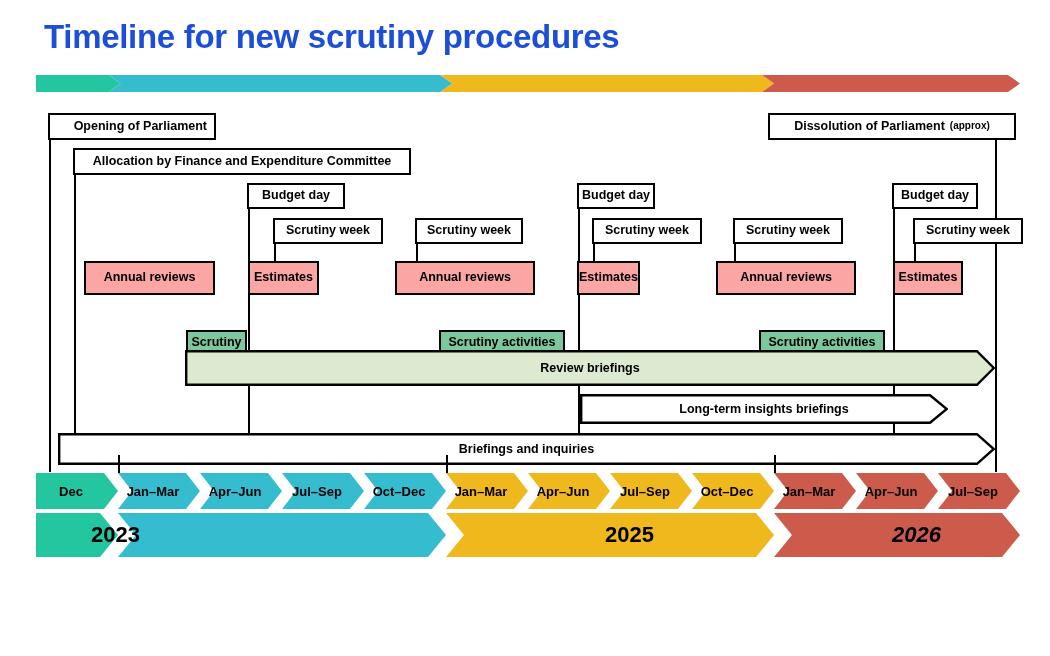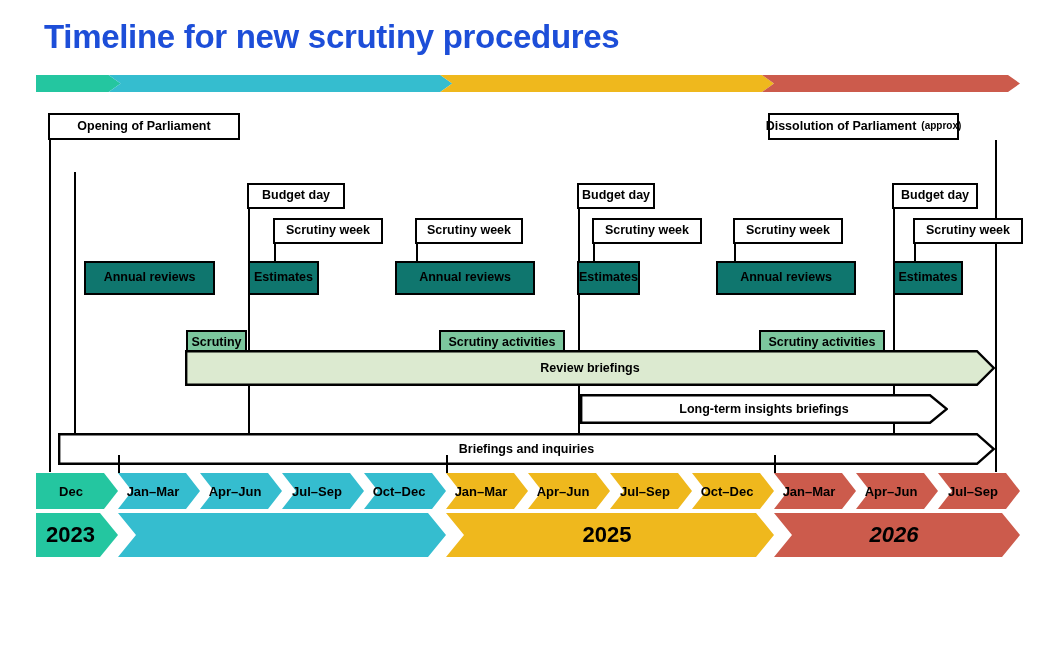--- a/index.html
+++ b/index.html
@@ -69,21 +69,21 @@
     justify-content: center;
     font-size: 12.5px;
     font-weight: bold;
     line-height: 1.05;
     text-align: center;
     padding: 0 7px;
     white-space: nowrap;
     color: #000;
   }
   .lbox.wrap { white-space: normal; margin-top: 26px; }
-  .lbox.green-light { background: #0f766e; }
+  .lbox.green-light { background: #fca5a5; }
   .lbox.green-dark  { background: #7cc79e; }
   .lbox .sub {
     font-size: 10px;
     font-weight: bold;
     margin-left: 5px;
   }
 
   
   .abar {
     position: absolute;
@@ -132,20 +132,21 @@
   }
   .qstrip .chev .chev-label {
     font-size: 13px;
     font-weight: bold;
     padding-right: 12px;
   }
   .ystrip .chev .chev-label {
     font-size: 22px;
     font-weight: bold;
     padding-right: 16px;
+    margin-left: 45px;
   }
   .chev svg { position: absolute; left: 0; top: 0; width: 100%; height: 100%; }
 </style>
 </head>
 <body>
 
 <div id="stage">
 
   <div class="title">Timeline for new scrutiny procedures</div>
 
@@ -155,26 +156,29 @@
         <path d="M 72.624 0 L 404.23199999999997 0 L 416.23199999999997 8.5 L 404.23199999999997 17 L 72.624 17 L 84.624 8.5 Z" fill="#35bdcf"></path>
         <path d="M 404.23199999999997 0 L 726 0 L 738 8.5 L 726 17 L 404.23199999999997 17 L 416.23199999999997 8.5 Z" fill="#efb81d"></path>
         <path d="M 726 0 L 972 0 L 984 8.5 L 972 17 L 726 17 L 738 8.5 Z" fill="#cc5b4c"></path>
       </svg>
     </div>
 
   <div class="body-area" id="bodyArea">
       <div class="vline" style="left: 49px; top: 38px; height: 334px;"></div>
       <div class="vline" style="left: 74px; top: 72px; height: 292px;"></div>
       <div class="vline" style="left: 995px; top: 40px; height: 332px;"></div>
-      <div class="lbox" style="left: 48px; top: 13px; width: 192px; height: 27px;">
+      <div class="lbox" style="left: 48px; top: 13px; width: 168px; height: 27px; justify-content: flex-end;">
         <span>Opening of Parliament</span>
       </div>
-      <div class="lbox" style="left: 768px; top: 13px; width: 191px; height: 27px;">
+      <div class="lbox" style="left: 768px; top: 13px; width: 248px; height: 27px;">
         <span>Dissolution of Parliament</span>
         <span class="sub">(approx)</span>
+      </div>
+      <div class="lbox" style="left: 73px; top: 48px; width: 338px; height: 27px;">
+        <span>Allocation by Finance and Expenditure Committee</span>
       </div>
       <div class="vline" style="left: 248px; top: 109px; height: 246px;"></div>
       <div class="lbox" style="left: 247px; top: 83px; width: 98px; height: 26px;">
         <span>Budget day</span>
       </div>
       <div class="vline" style="left: 578px; top: 109px; height: 246px;"></div>
       <div class="lbox" style="left: 577px; top: 83px; width: 78px; height: 26px;">
         <span>Budget day</span>
       </div>
       <div class="vline" style="left: 893px; top: 109px; height: 246px;"></div>

